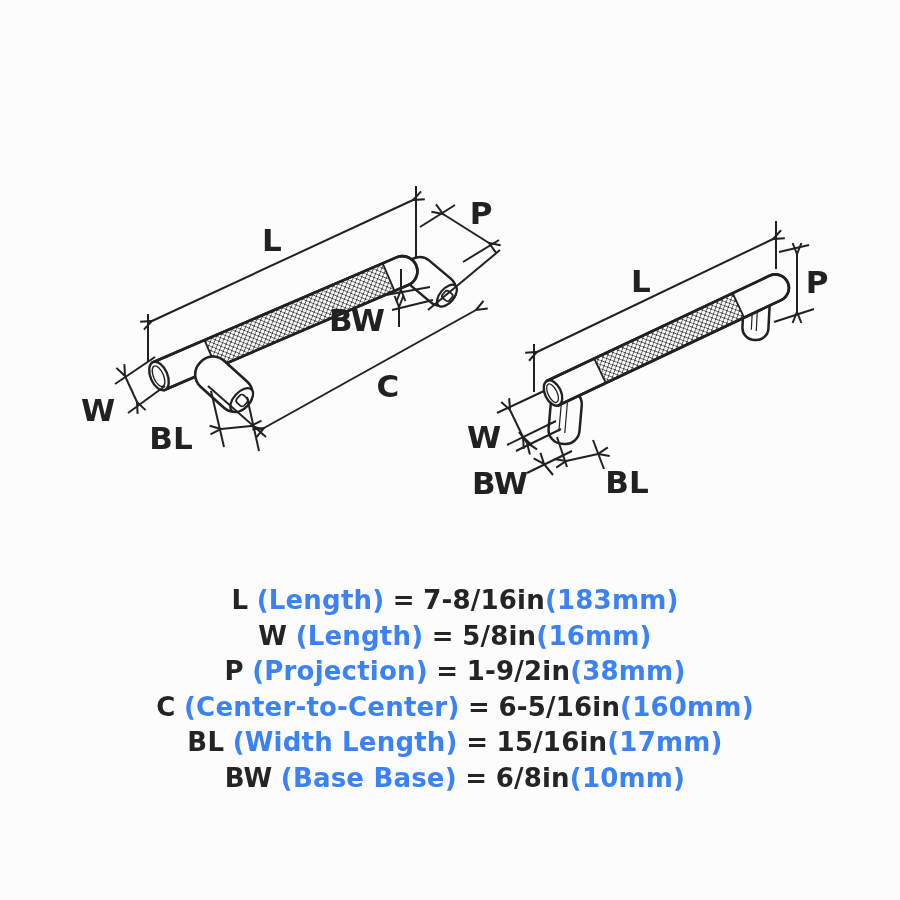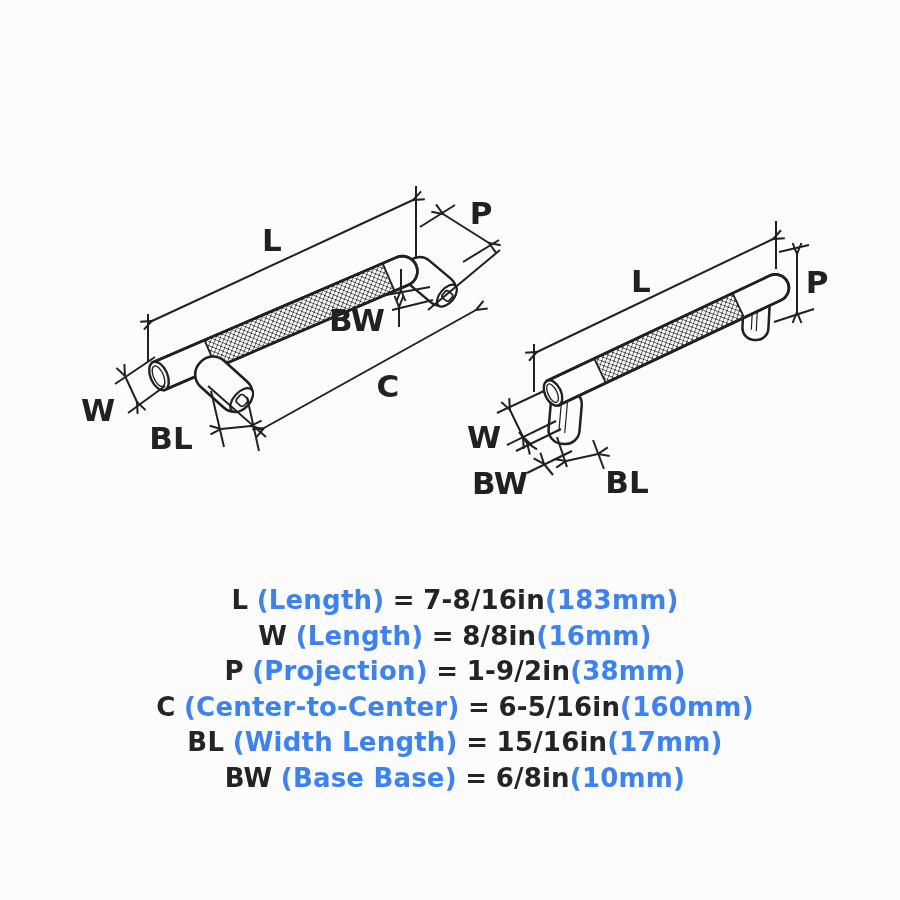--- a/index.html
+++ b/index.html
@@ -162,21 +162,21 @@
     <div class="legend-line">
       <span class="sym">L</span>
       <span class="nm">(Length)</span>
       <span class="eq">=</span>
       <span class="val">7-8/16in</span><span class="met">(183mm)</span>
     </div>
     <div class="legend-line">
       <span class="sym">W</span>
       <span class="nm">(Length)</span>
       <span class="eq">=</span>
-      <span class="val">8/8in</span><span class="met">(16mm)</span>
+      <span class="val">5/8in</span><span class="met">(16mm)</span>
     </div>
     <div class="legend-line">
       <span class="sym">P</span>
       <span class="nm">(Projection)</span>
       <span class="eq">=</span>
       <span class="val">1-9/2in</span><span class="met">(38mm)</span>
     </div>
     <div class="legend-line">
       <span class="sym">C</span>
       <span class="nm">(Center-to-Center)</span>

